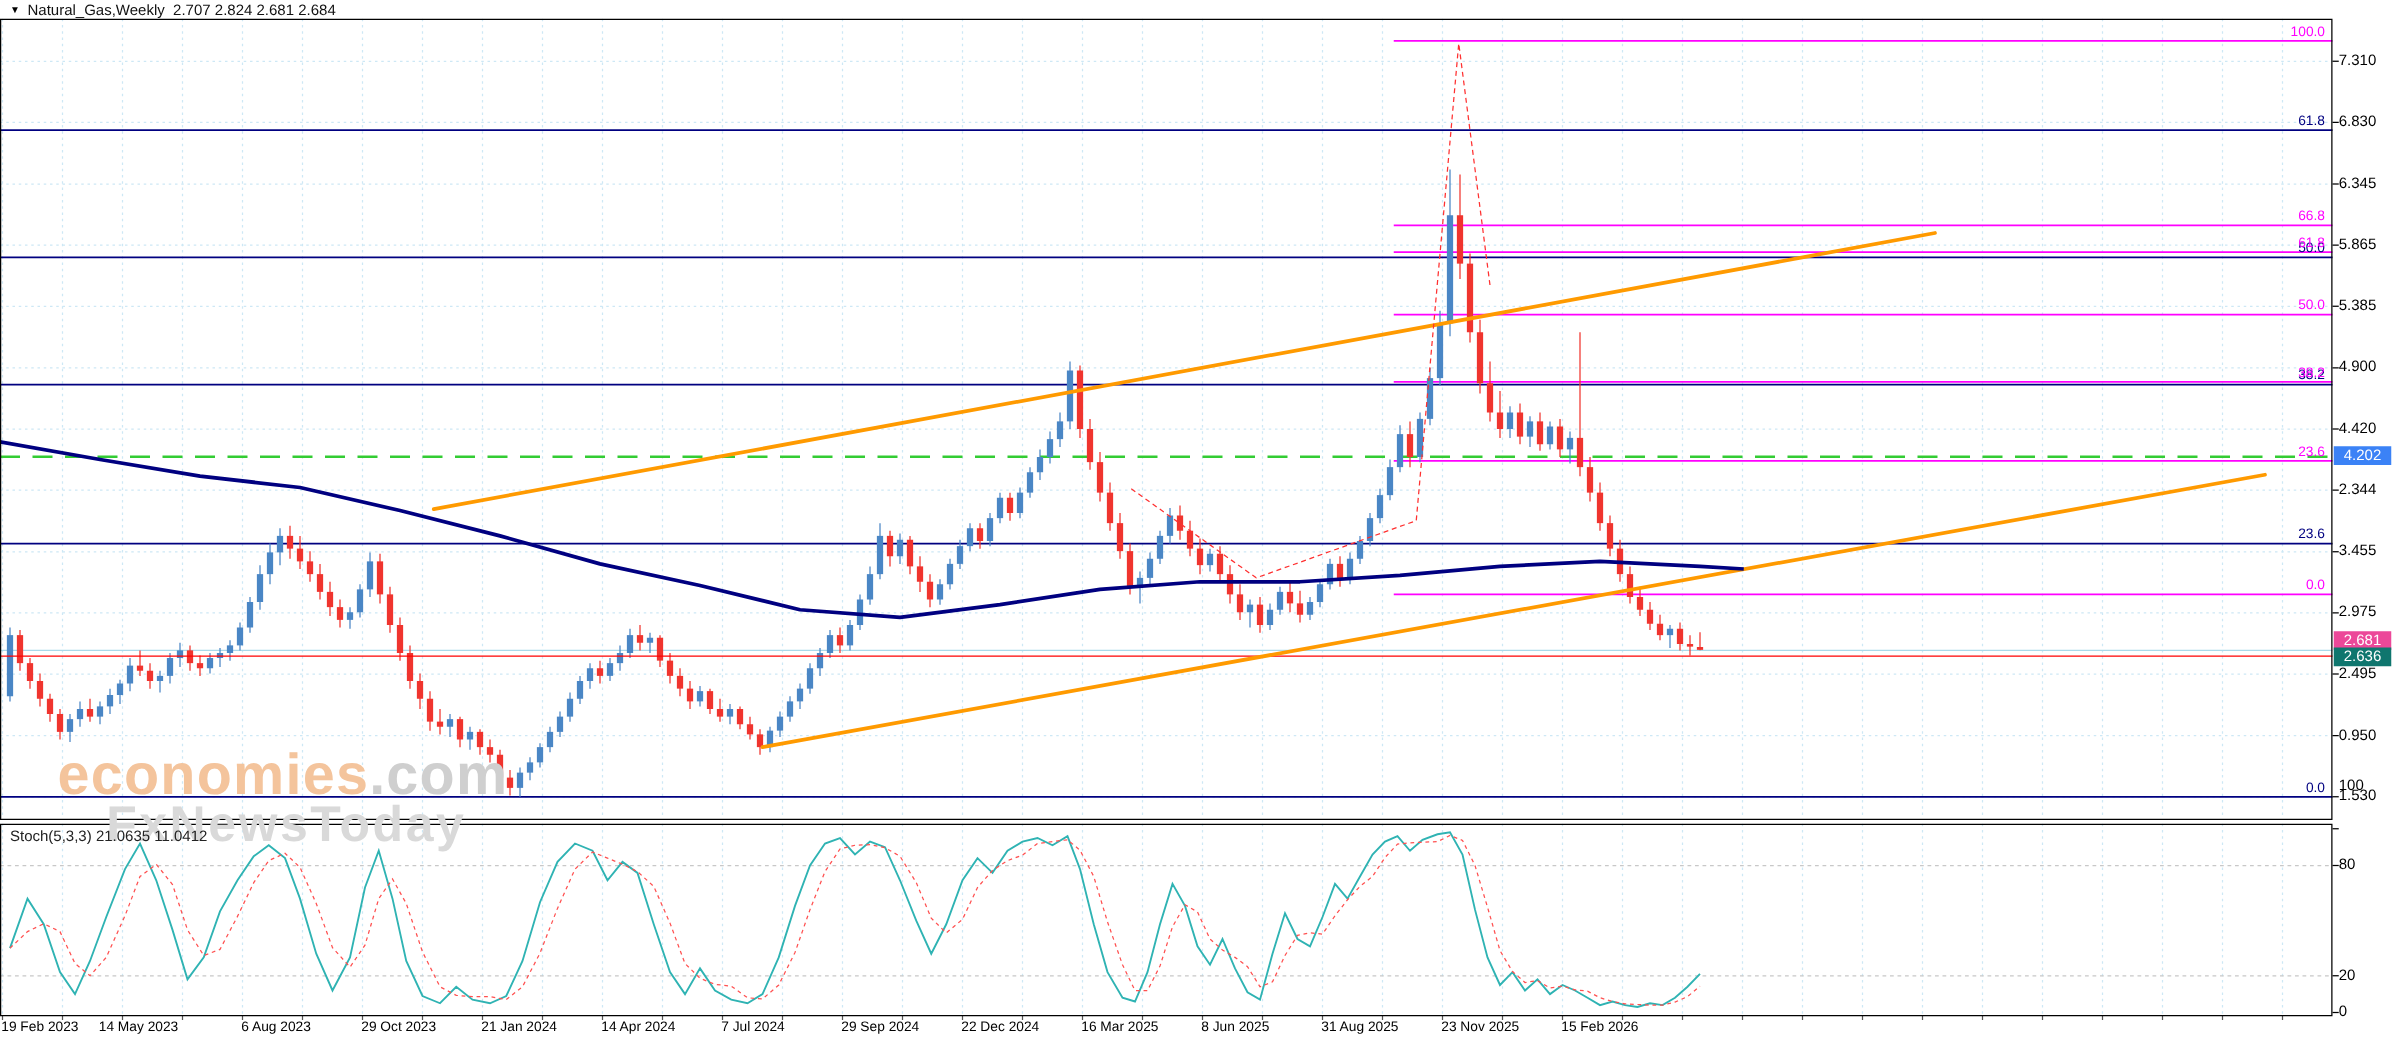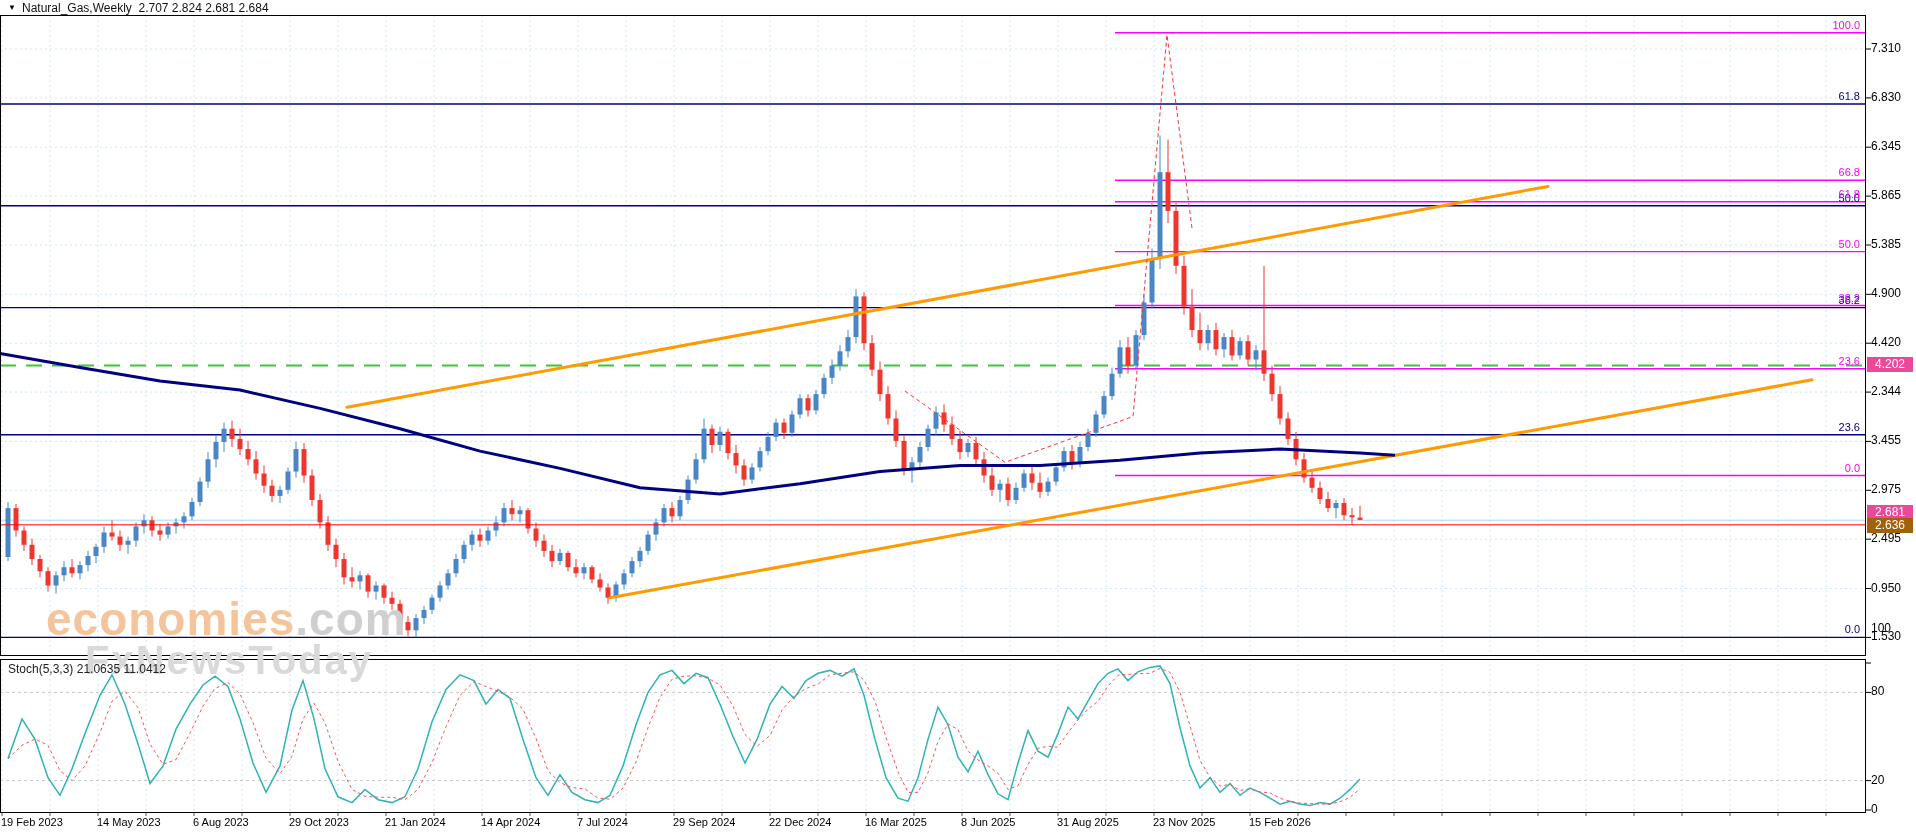--- a/index.html
+++ b/index.html
@@ -569,30 +569,30 @@
       <div class="abs price-label" style="top: 433.4px;">3.455</div>
       <div class="abs price-label" style="top: 482.3px;">2.975</div>
       <div class="abs price-label" style="top: 531.2px;">2.495</div>
       <div class="abs price-label" style="top: 580.5px;">0.950</div>
       <div class="abs price-label" style="top: 629.4px;">1.530</div>
       <div class="abs stoch-scale-label" style="top: 621px;">100</div>
       <div class="abs stoch-scale-label" style="top: 684.4px;">80</div>
       <div class="abs stoch-scale-label" style="top: 772.6px;">20</div>
       <div class="abs stoch-scale-label" style="top: 802px;">0</div>
       <div class="abs date-label" style="left: 1px; text-align: center;">19 Feb 2023</div>
-      <div class="abs date-label" style="left: 97px;">14 May 2023</div>
+      <div class="abs date-label" style="left: 79px;">14 May 2023</div>
       <div class="abs date-label" style="left: 193px;">6 Aug 2023</div>
       <div class="abs date-label" style="left: 289px;">29 Oct 2023</div>
       <div class="abs date-label" style="left: 385px;">21 Jan 2024</div>
       <div class="abs date-label" style="left: 481px;">14 Apr 2024</div>
       <div class="abs date-label" style="left: 577px;">7 Jul 2024</div>
       <div class="abs date-label" style="left: 673px;">29 Sep 2024</div>
       <div class="abs date-label" style="left: 769px;">22 Dec 2024</div>
       <div class="abs date-label" style="left: 865px;">16 Mar 2025</div>
       <div class="abs date-label" style="left: 961px;">8 Jun 2025</div>
       <div class="abs date-label" style="left: 1057px;">31 Aug 2025</div>
       <div class="abs date-label" style="left: 1153px;">23 Nov 2025</div>
       <div class="abs date-label" style="left: 1249px;">15 Feb 2026</div>
-      <div class="abs badge" style="top: 357.4px; background: #ec4899;">4.202</div>
+      <div class="abs badge" style="top: 357.4px; background: #3b82f6;">4.202</div>
       <div class="abs badge" style="top: 505.2px; background: #ec4899;">2.681</div>
-      <div class="abs badge" style="top: 517.8px; background: #a16207;">2.636</div>
+      <div class="abs badge" style="top: 517.8px; background: #0f766e;">2.636</div>
     </div>
 </div>
 
 </body></html>

